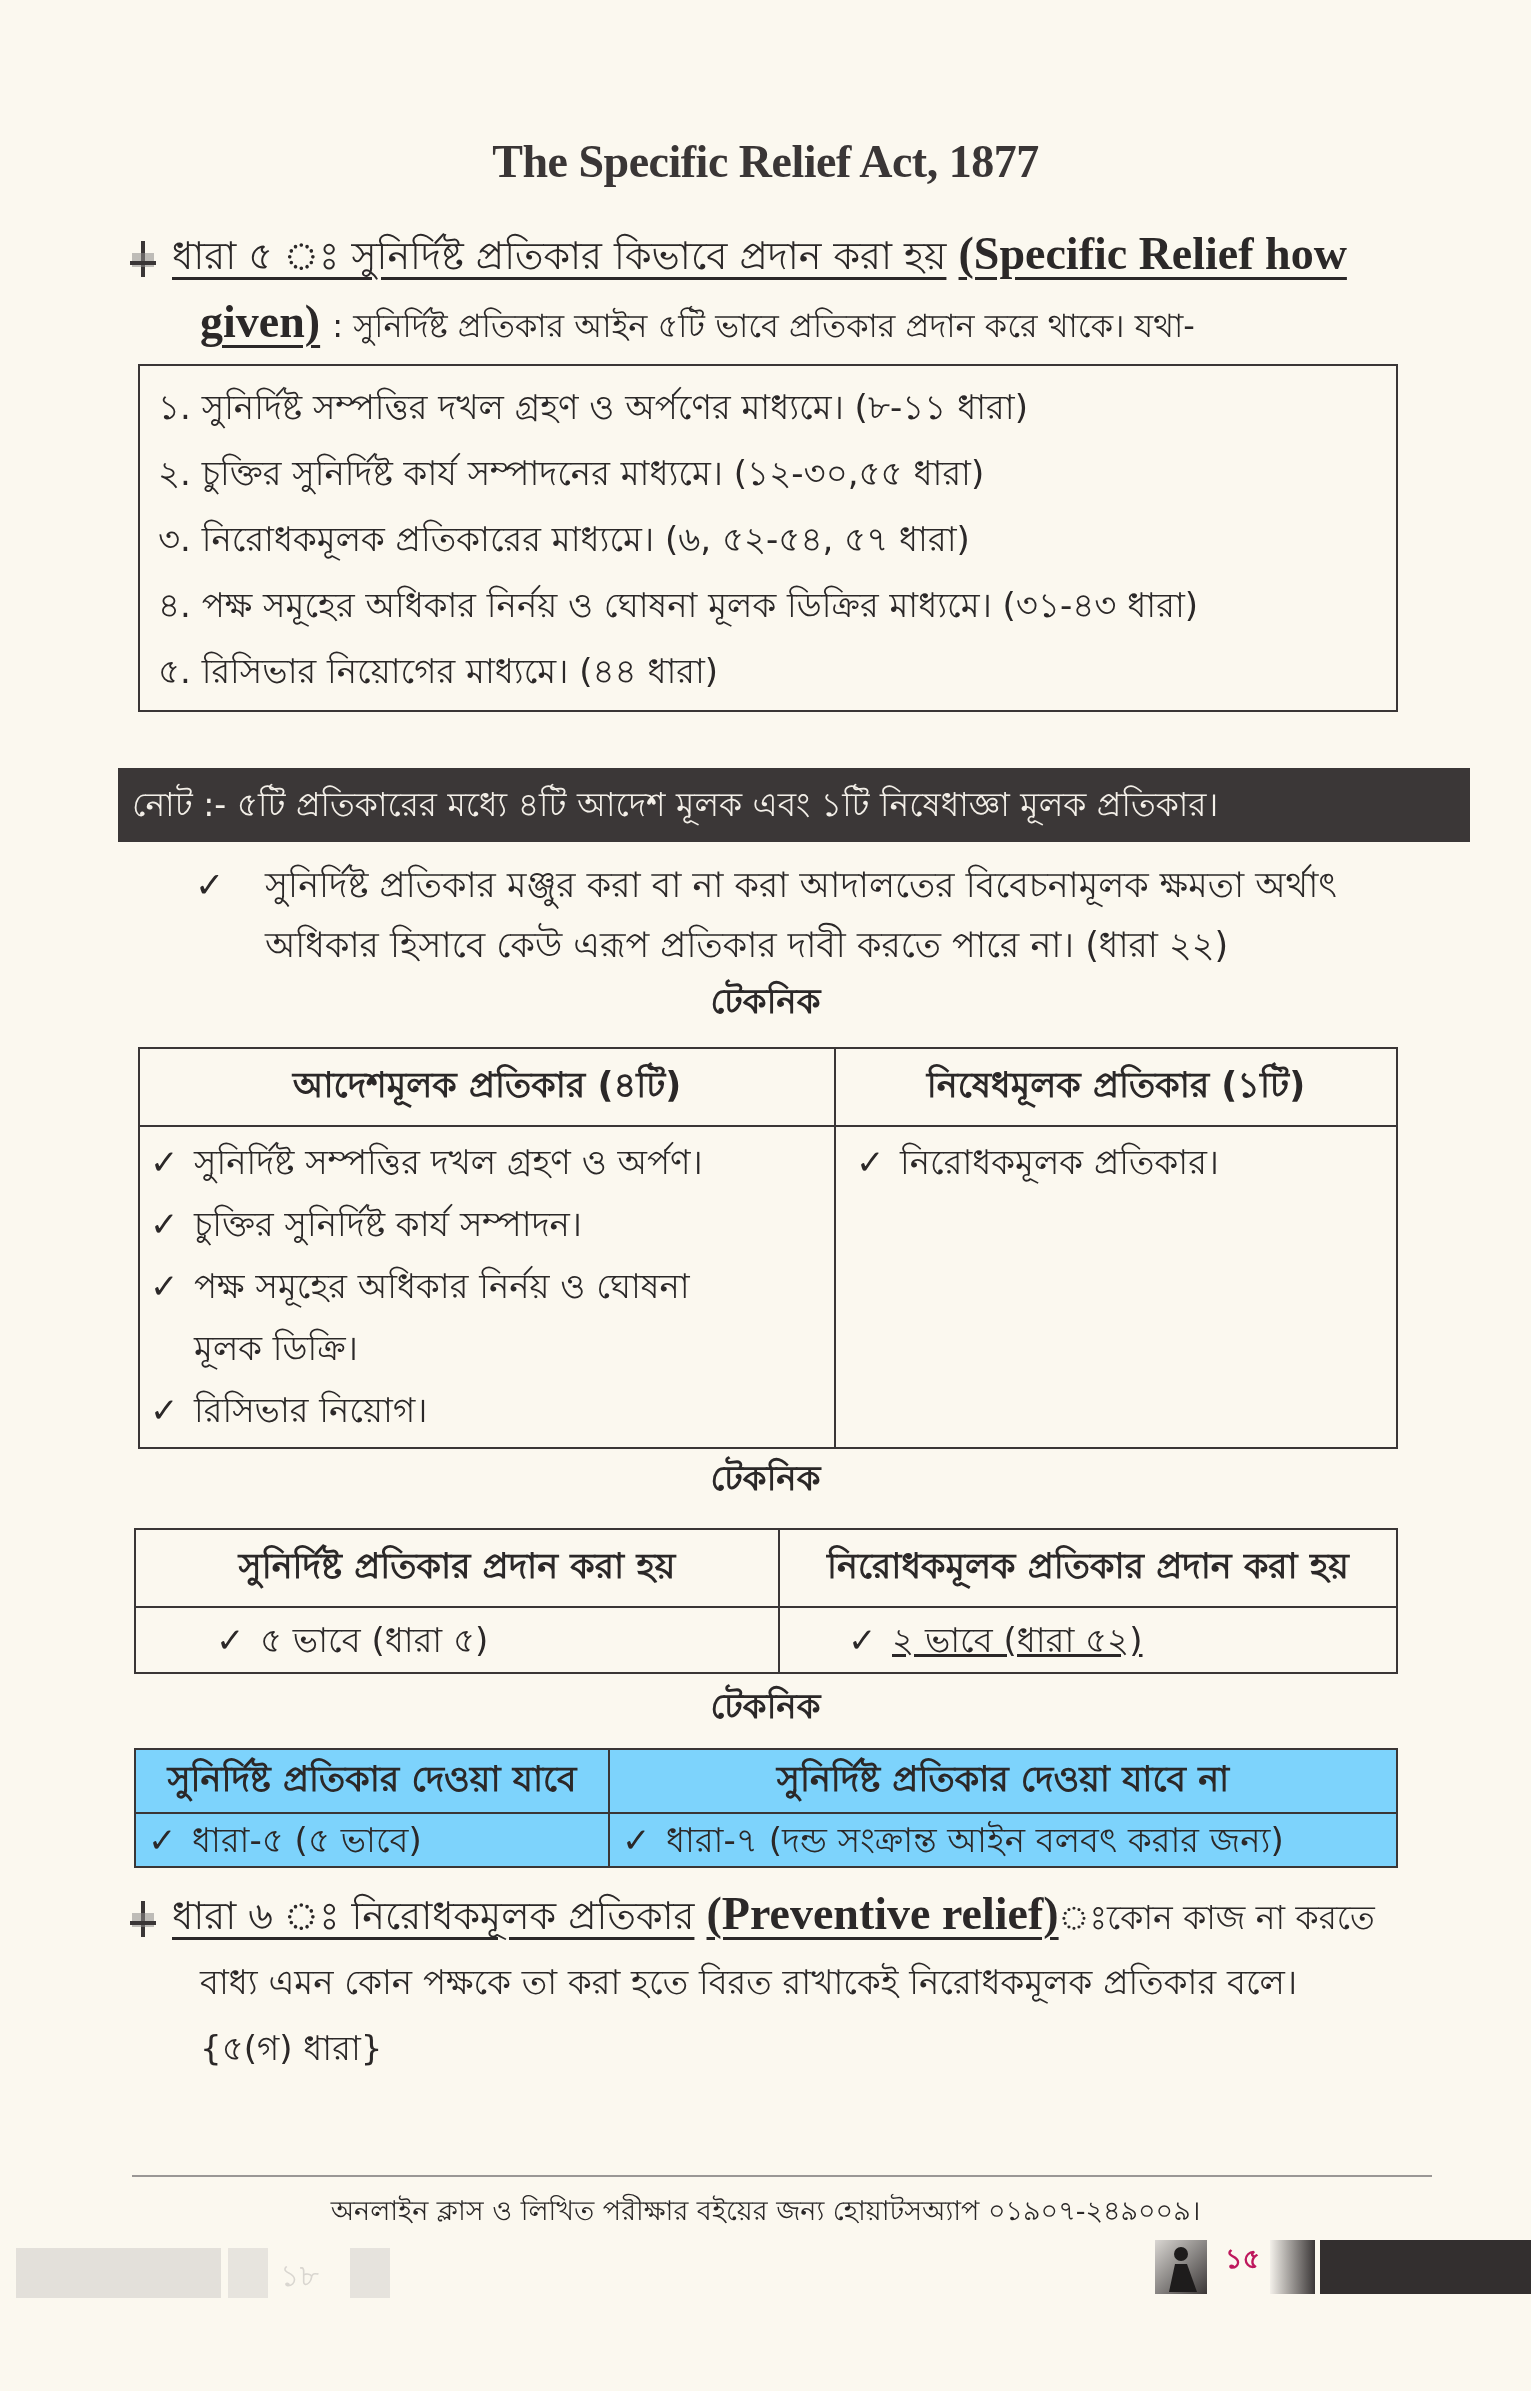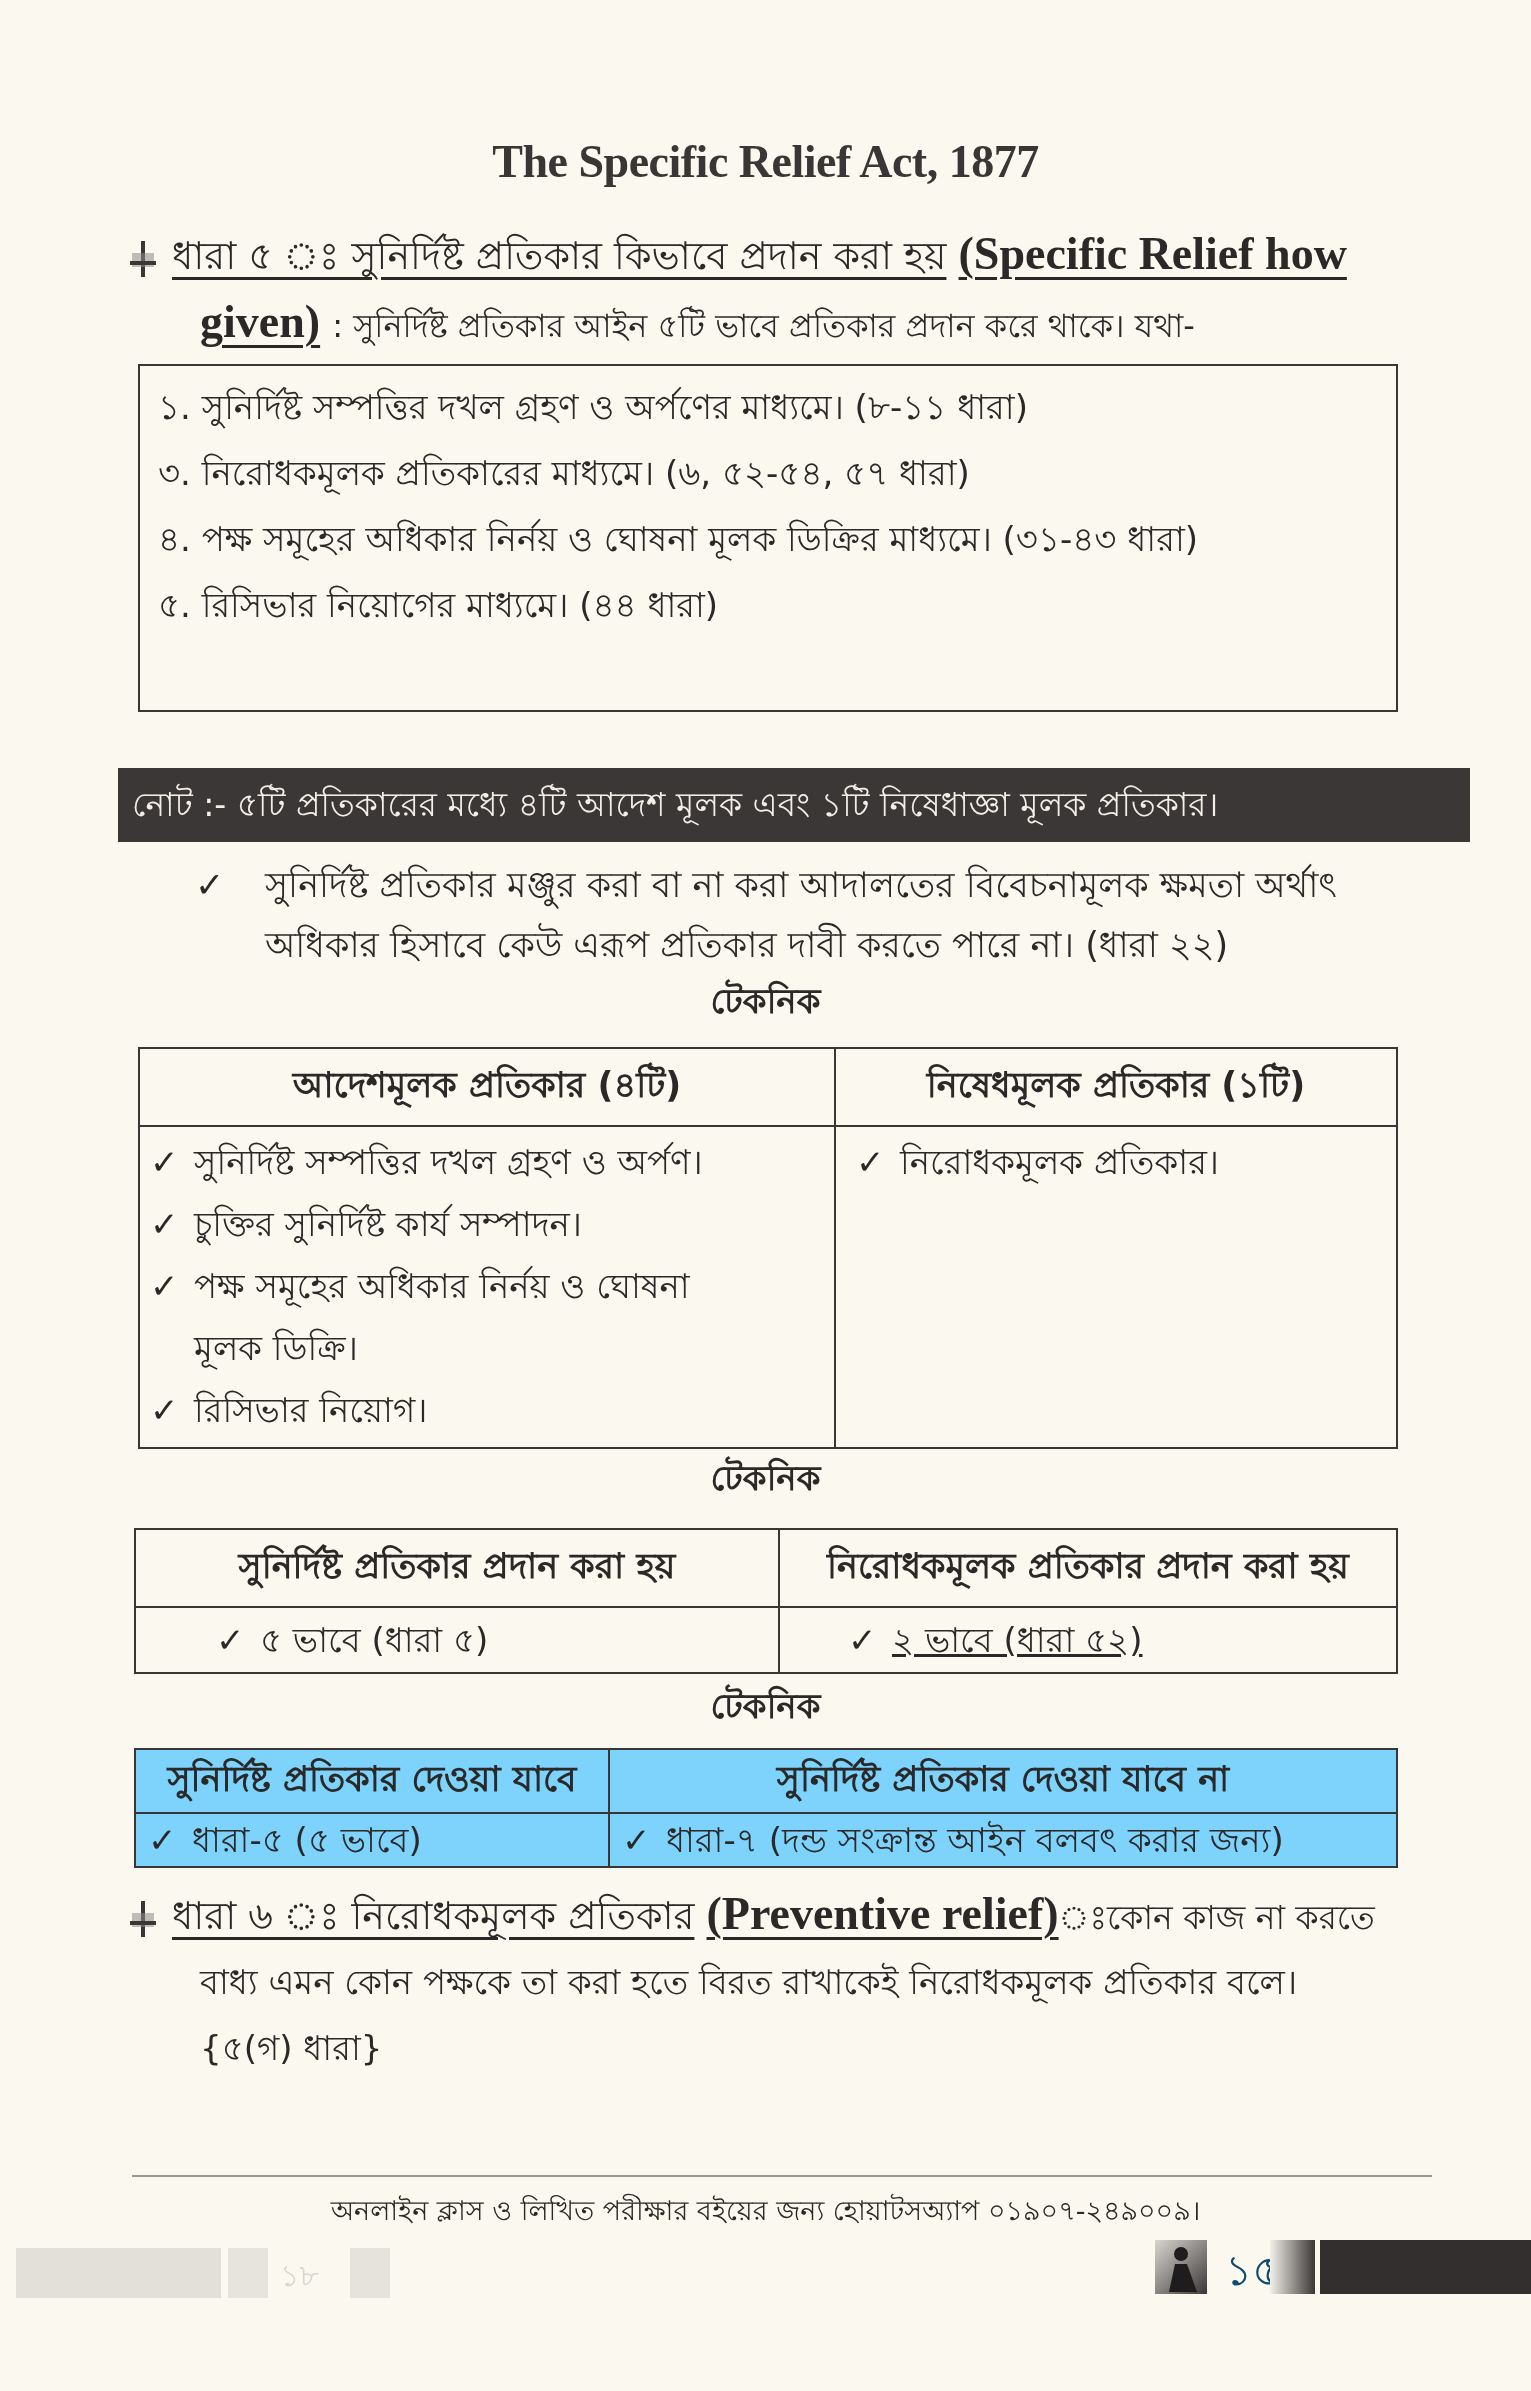--- a/index.html
+++ b/index.html
@@ -58,20 +58,21 @@
   <span class="bullet-icon"><span></span></span><span class="uline">ধারা ৫ ঃ সুনির্দিষ্ট প্রতিকার কিভাবে প্রদান করা হয়</span>
   <span class="uline serifbold">(Specific Relief how</span>
 </div>
 <div class="abs heading-line" style="left:200px; top:290px;">
   <span class="uline serifbold">given)</span>
   <span style="font-size:32px">: সুনির্দিষ্ট প্রতিকার আইন ৫টি ভাবে প্রতিকার প্রদান করে থাকে। যথা-</span>
 </div>
 
 <div class="abs box list-box">
   <div class="row">১. সুনির্দিষ্ট সম্পত্তির দখল গ্রহণ ও অর্পণের মাধ্যমে। (৮-১১ ধারা)</div>
+  <div class="row">২. চুক্তির সুনির্দিষ্ট কার্য সম্পাদনের মাধ্যমে। (১২-৩০,৫৫ ধারা)</div>
   <div class="row">৩. নিরোধকমূলক প্রতিকারের মাধ্যমে। (৬, ৫২-৫৪, ৫৭ ধারা)</div>
   <div class="row">৪. পক্ষ সমূহের অধিকার নির্নয় ও ঘোষনা মূলক ডিক্রির মাধ্যমে। (৩১-৪৩ ধারা)</div>
   <div class="row">৫. রিসিভার নিয়োগের মাধ্যমে। (৪৪ ধারা)</div>
 </div>
 
 <div class="abs note-bar">নোট :- ৫টি প্রতিকারের মধ্যে ৪টি আদেশ মূলক এবং ১টি নিষেধাজ্ঞা মূলক প্রতিকার।</div>
 
 <div class="abs check-para">
   <span class="ck">✓</span>
   <div style="padding-left:60px; white-space:nowrap;">সুনির্দিষ্ট প্রতিকার মঞ্জুর করা বা না করা আদালতের বিবেচনামূলক ক্ষমতা অর্থাৎ</div>
@@ -145,15 +146,15 @@
 <div class="abs" style="left:228px; top:2248px; width:40px; height:50px; background:#e7e4de;"></div>
 <div class="abs" style="left:280px; top:2252px; font-size:30px; color:#d9d6d0;">১৮</div>
 <div class="abs" style="left:350px; top:2248px; width:40px; height:50px; background:#e6e3dd;"></div>
 
 <div class="abs" style="left:1155px; top:2240px; width:52px; height:54px; background:linear-gradient(135deg,#d9d6d2,#3b3737);">
   <svg width="52" height="54" viewBox="0 0 52 54">
     <circle cx="26" cy="14" r="7" fill="#1e1c1c"></circle>
     <path d="M14 52 L20 24 L32 24 L42 52 Z" fill="#1e1c1c"></path>
   </svg>
 </div>
-<div class="abs" style="left:1225px; top:2238px; font-size:42px; font-weight:normal; color:#0c4a6e;">১৫</div>
+<div class="abs" style="left:1225px; top:2238px; font-size:27px; font-weight:bold; color:#be185d;">১৫</div>
 <div class="abs" style="left:1270px; top:2240px; width:45px; height:54px; background:linear-gradient(90deg,#f3f0ea,#3b3737);"></div>
 <div class="abs" style="left:1320px; top:2240px; width:211px; height:54px; background:#332f2f;"></div>
 
 </body></html>

